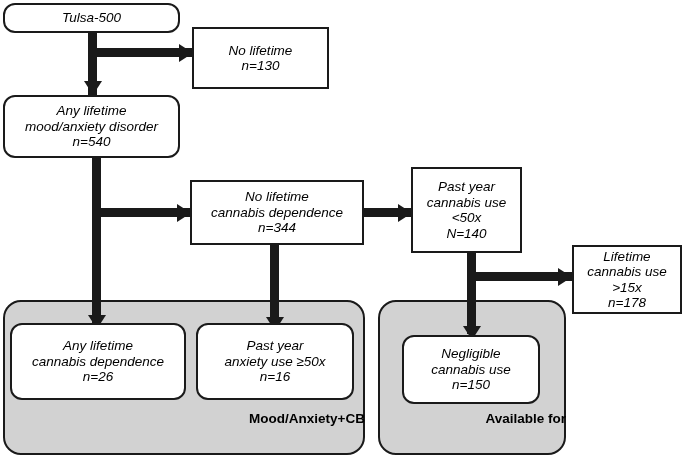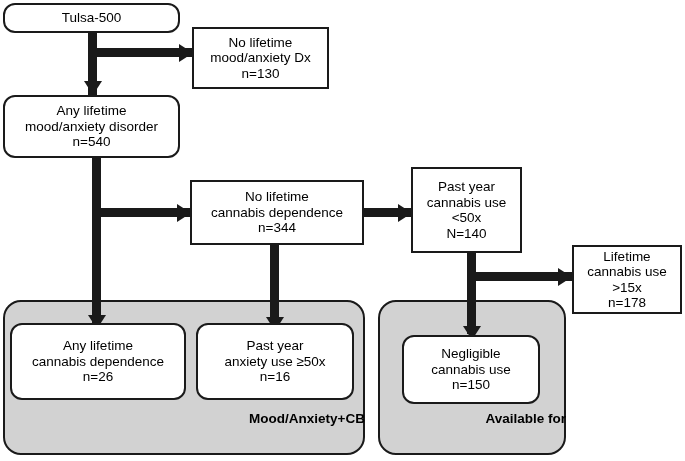--- a/index.html
+++ b/index.html
@@ -26,20 +26,21 @@
     border: 2px solid #1a1a1a;
     display: flex;
     flex-direction: column;
     align-items: center;
     justify-content: center;
     text-align: center;
     font-size: 13.5px;
     line-height: 15.5px;
     color: #000000;
     padding: 1px 3px;
+    font-style: italic;
   }
   .node.rounded {
     border-radius: 12px;
   }
   .node .ln {
     display: block;
     white-space: nowrap;
   }
   
   .group {
@@ -109,21 +110,20 @@
   <div class="hline" style="left:467px; top:272px; width:105px; height:9px;"></div>
   <div class="arrow-right" style="left:558px; top:267.5px;"></div>
   <div class="arrow-down" style="left:462.5px; top:326px;"></div>
 
   <div class="node rounded" style="left:3px; top:3px; width:177px; height:30px;">
     <span class="ln">Tulsa-500</span>
   </div>
 
   <div class="node" style="left:192px; top:27px; width:137px; height:62px;">
     <span class="ln">No lifetime</span>
-    <span class="ln">mood/anxiety Dx</span>
     <span class="ln">n=130</span>
   </div>
 
   <div class="node rounded" style="left:3px; top:95px; width:177px; height:63px;">
     <span class="ln">Any lifetime</span>
     <span class="ln">mood/anxiety disorder</span>
     <span class="ln">n=540</span>
   </div>
 
   <div class="node" style="left:190px; top:180px; width:174px; height:65px;">

